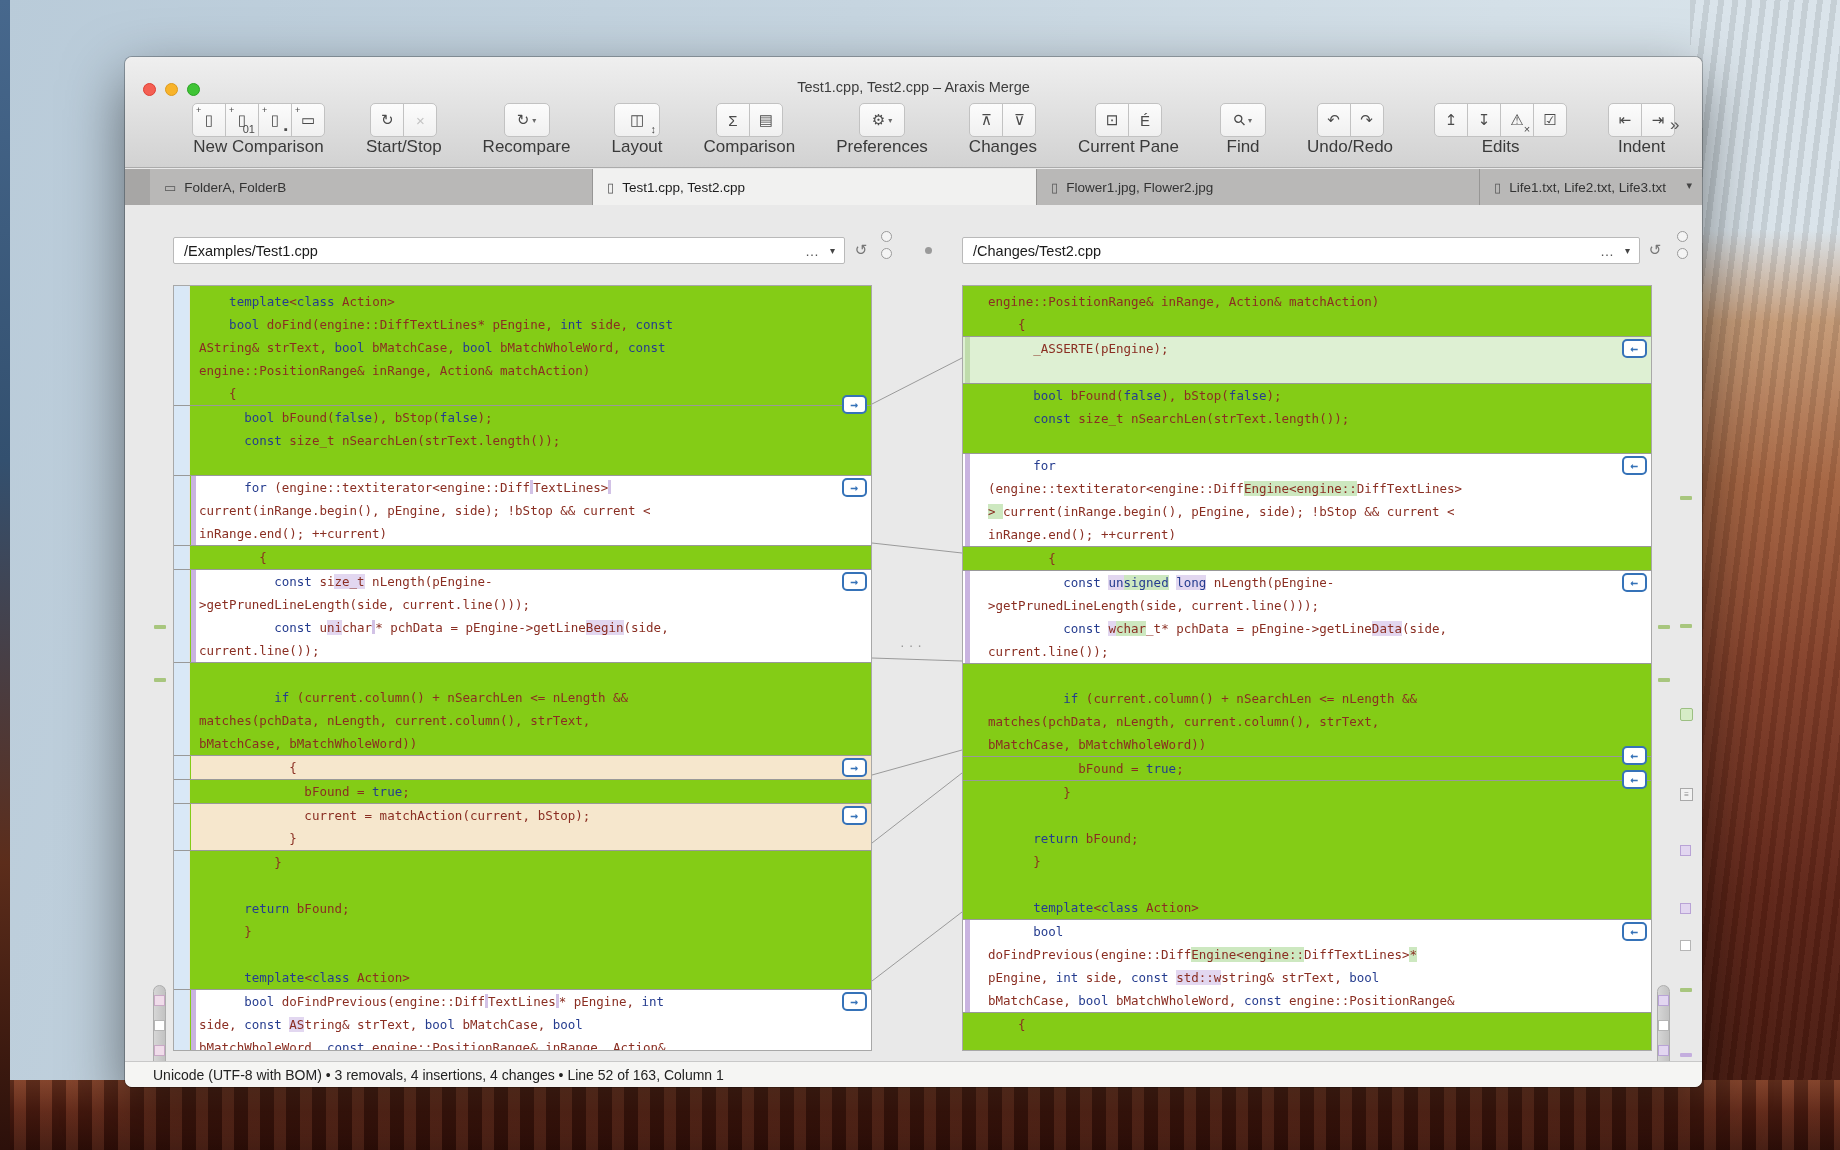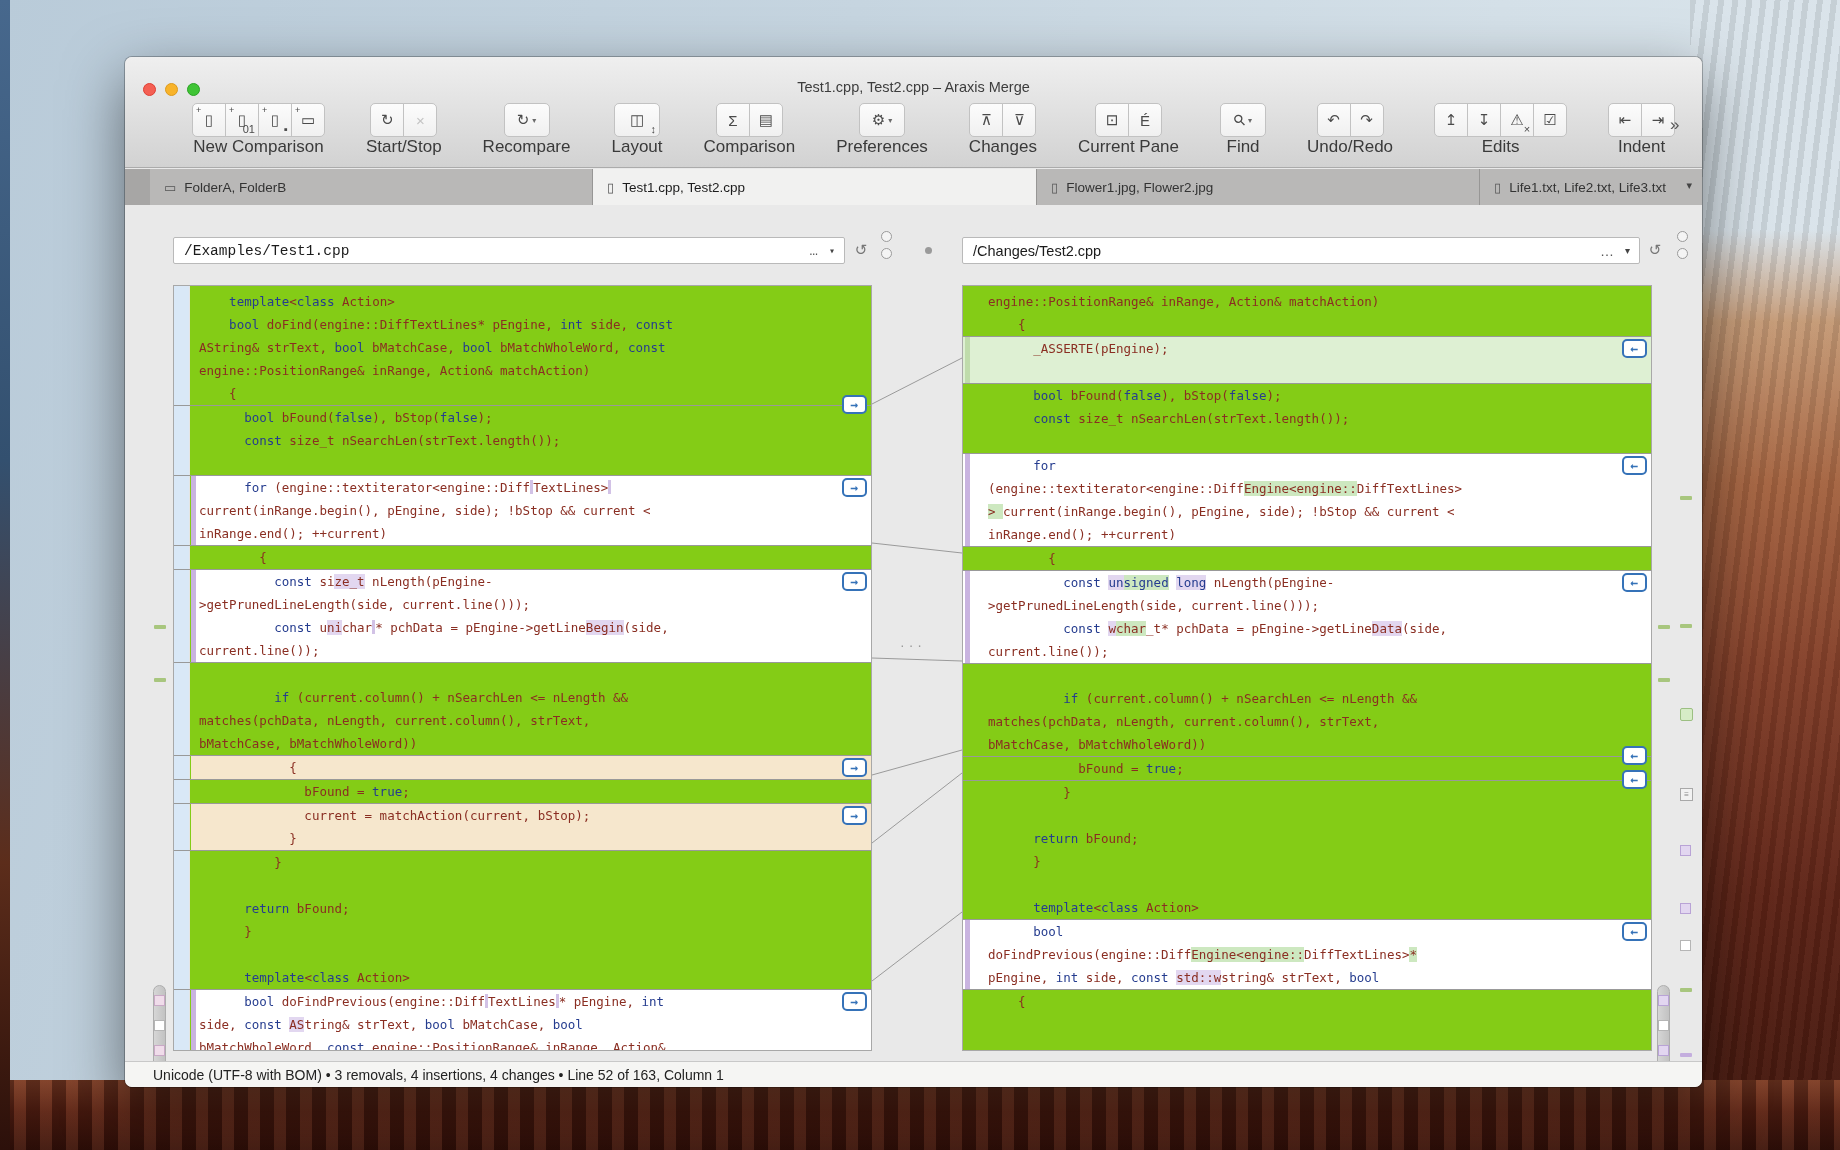--- a/index.html
+++ b/index.html
@@ -324,21 +324,21 @@
       </div>
       <div class="tab" data-name="tab-life1-txt" style="width: 246px;">
         <span class="tab-icon" data-name="document-icon">▯</span>
         <span class="tab-label" data-name="tab-label">Life1.txt, Life2.txt, Life3.txt</span>
       </div>
       <div class="tab-dd" data-name="tab-list-dropdown-icon">▾</div>
     </div>
 
   <div class="content" data-name="comparison-content">
 
-    <div class="pathbox" style="left:48px; top:32px; width:672px;font-family:Liberation Mono, monospace;" data-name="left-file-path-box">
+    <div class="pathbox" style="left:48px; top:32px; width:672px;" data-name="left-file-path-box">
       <span class="p-text" data-name="left-file-path">/Examples/Test1.cpp</span>
       <span class="p-ell" data-name="left-path-more-button">…</span>
       <span class="p-dd" data-name="left-path-dropdown-icon">▾</span>
     </div>
     <div class="hist-btn" style="left:726px; top:35px;" data-name="left-history-icon">↺</div>
     <span class="sel-circle" style="left:756px; top:26px;" data-name="left-pane-selector-top"></span>
     <span class="sel-circle" style="left:756px; top:43px;" data-name="left-pane-selector-bottom"></span>
     <span class="link-dot" style="left:800px; top:42px;" data-name="comparison-link-dot"></span>
 
     <div class="pathbox" style="left:837px; top:32px; width:678px;" data-name="right-file-path-box">
@@ -456,20 +456,21 @@
           <div class="crow" data-name="code-line"></div>
           <div class="crow" data-name="code-line"><span class="c-t">      </span><span class="c-k">return</span><span class="c-t"> bFound;</span></div>
           <div class="crow" data-name="code-line"><span class="c-t">      }</span></div>
           <div class="crow" data-name="code-line"></div>
           <div class="crow" data-name="code-line"><span class="c-t">      </span><span class="c-k">template</span><span class="c-t">&lt;</span><span class="c-k">class</span><span class="c-t"> Action&gt;</span></div>
           <div class="cblock" data-name="changed-block" style="--fill: #ffffff;">
             <div class="cstripe" data-name="change-stripe" style="--stripe: #c9b4e0;"></div>
             <div class="crow" data-name="code-line"><span class="c-t">      </span><span class="c-k">bool</span></div>
             <div class="crow" data-name="code-line"><span class="c-t">doFindPrevious(engine::Diff</span><span class="c-t hl-g">Engine&lt;engine::</span><span class="c-t">DiffTextLines&gt;</span><span class="c-t hl-g">*</span></div>
             <div class="crow" data-name="code-line"><span class="c-t">pEngine, </span><span class="c-k">int</span><span class="c-t"> side, </span><span class="c-k">const</span><span class="c-t"> </span><span class="c-t hl-l">std::w</span><span class="c-t">string&amp; strText, </span><span class="c-k">bool</span></div>
+            <div class="crow" data-name="code-line"><span class="c-t">bMatchCase, </span><span class="c-k">bool</span><span class="c-t"> bMatchWholeWord, </span><span class="c-k">const</span><span class="c-t"> engine::PositionRange&amp;</span></div>
             <div class="arrow-btn" data-name="merge-left-arrow-button">←</div>
           </div>
           <div class="crow" data-name="code-line"><span class="c-t">    {</span></div>
         </div>
     </div>
 
     <div class="mid-gutter" data-name="change-linking-gutter">
       <svg id="link-svg" width="90" height="760" data-name="change-link-lines">
           <line x1="0" y1="119" x2="90" y2="73" stroke="#9a9a9a" stroke-width="1"></line>
           <line x1="0" y1="258" x2="90" y2="268" stroke="#9a9a9a" stroke-width="1"></line>

